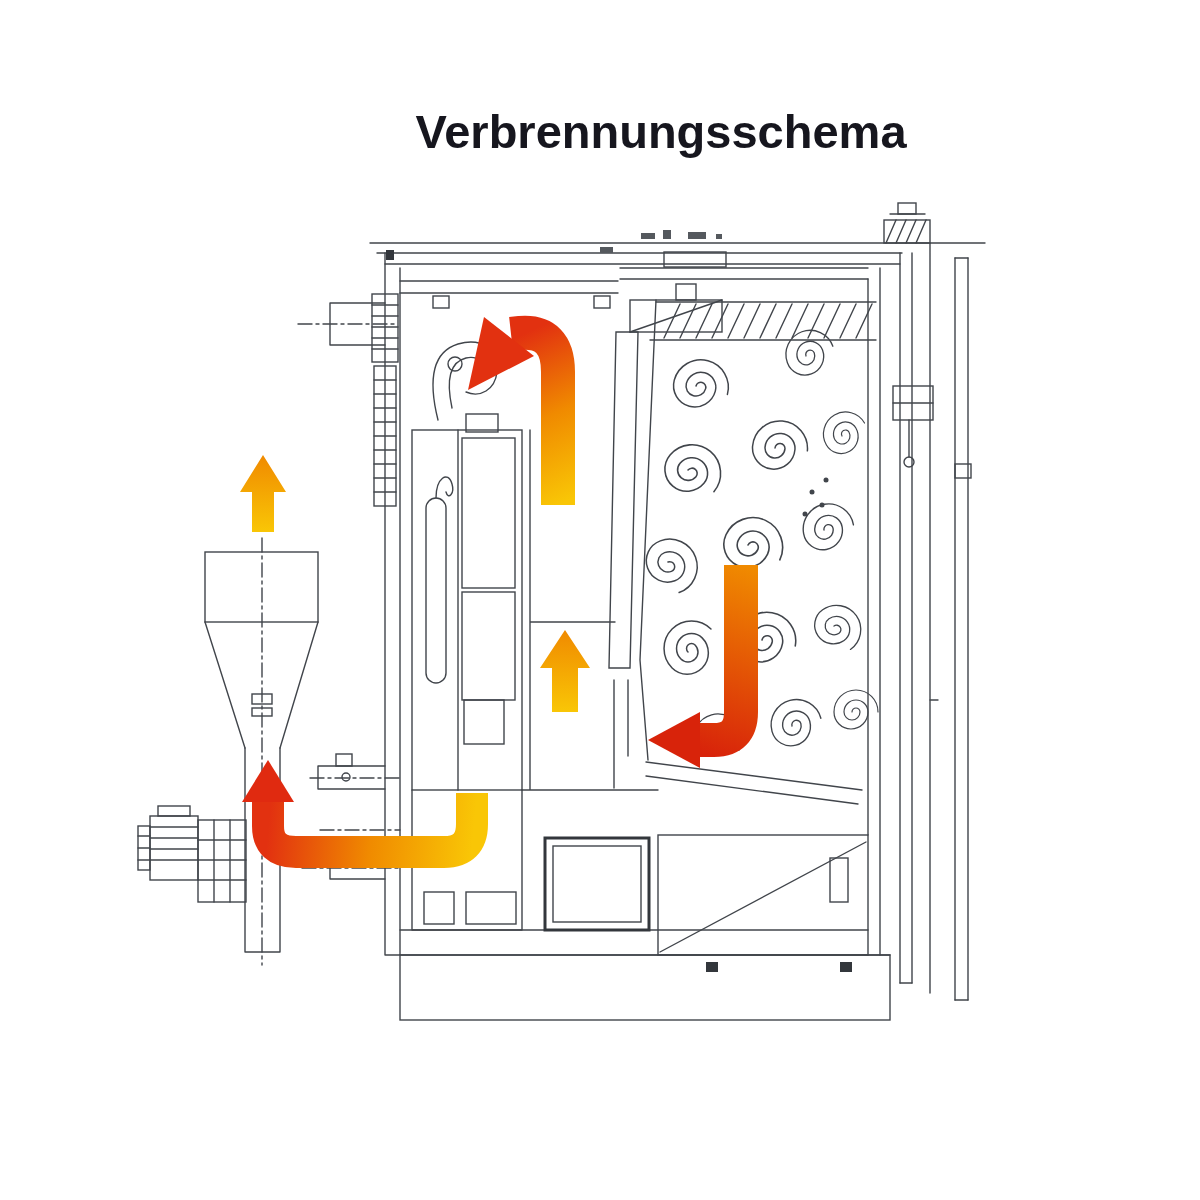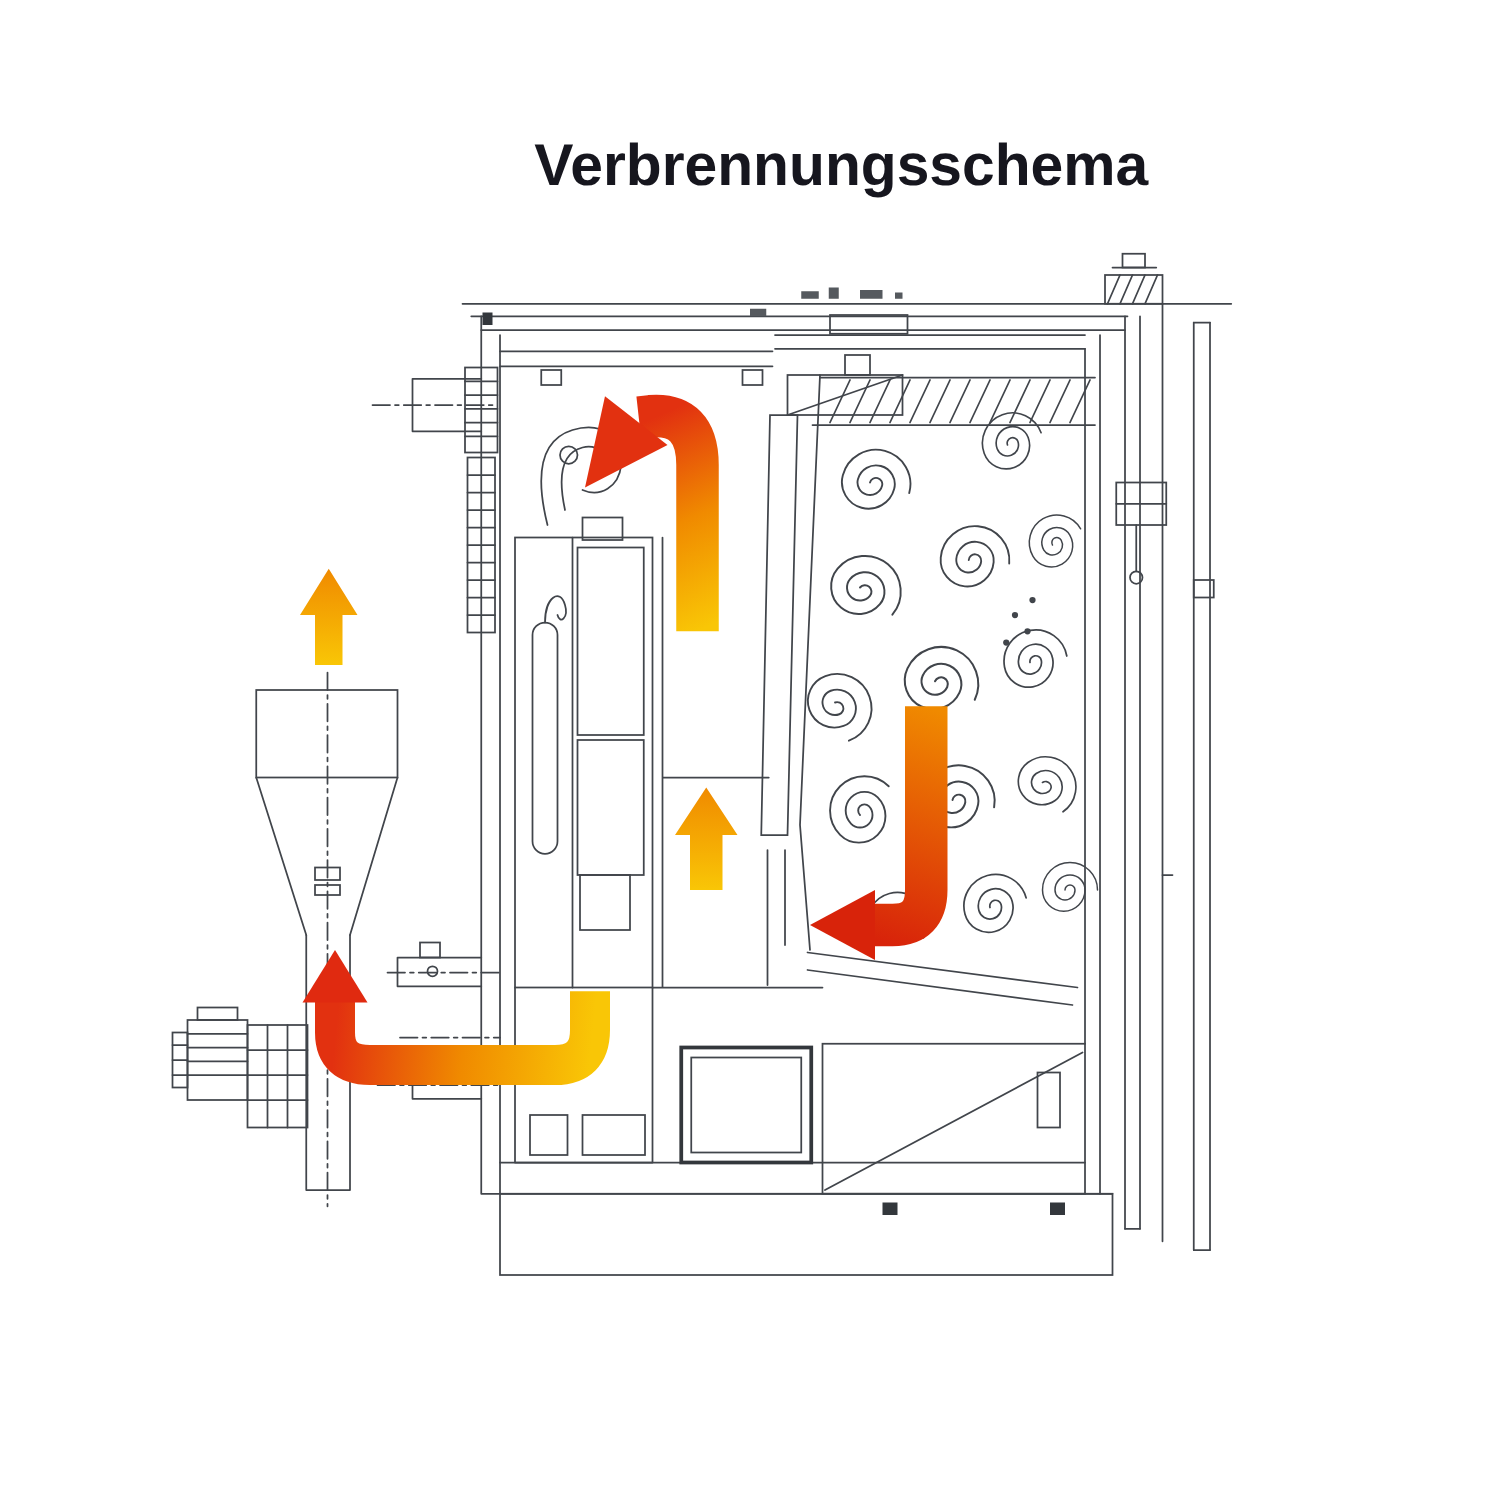--- a/index.html
+++ b/index.html
@@ -1,18 +1,18 @@
 <!DOCTYPE html>
 <html><head>
 <meta charset="utf-8">
 <style>
   html,body{margin:0;padding:0;background:#ffffff;}
   #stage{position:relative;width:1200px;height:1200px;background:#ffffff;overflow:hidden;
          font-family:"Liberation Sans", sans-serif;}
-  #diagram-title{position:absolute;top:104px;left:338px;width:670px;text-align:center;
+  #diagram-title{position:absolute;top:104px;left:326px;width:670px;text-align:center;
          font-size:47px;font-weight:bold;color:#16161e;letter-spacing:0px;}
   svg{position:absolute;top:0;left:0;}
 </style>
 </head>
 <body>
 
 <div id="stage">
 
   <div id="diagram-title">Verbrennungsschema</div>
 

